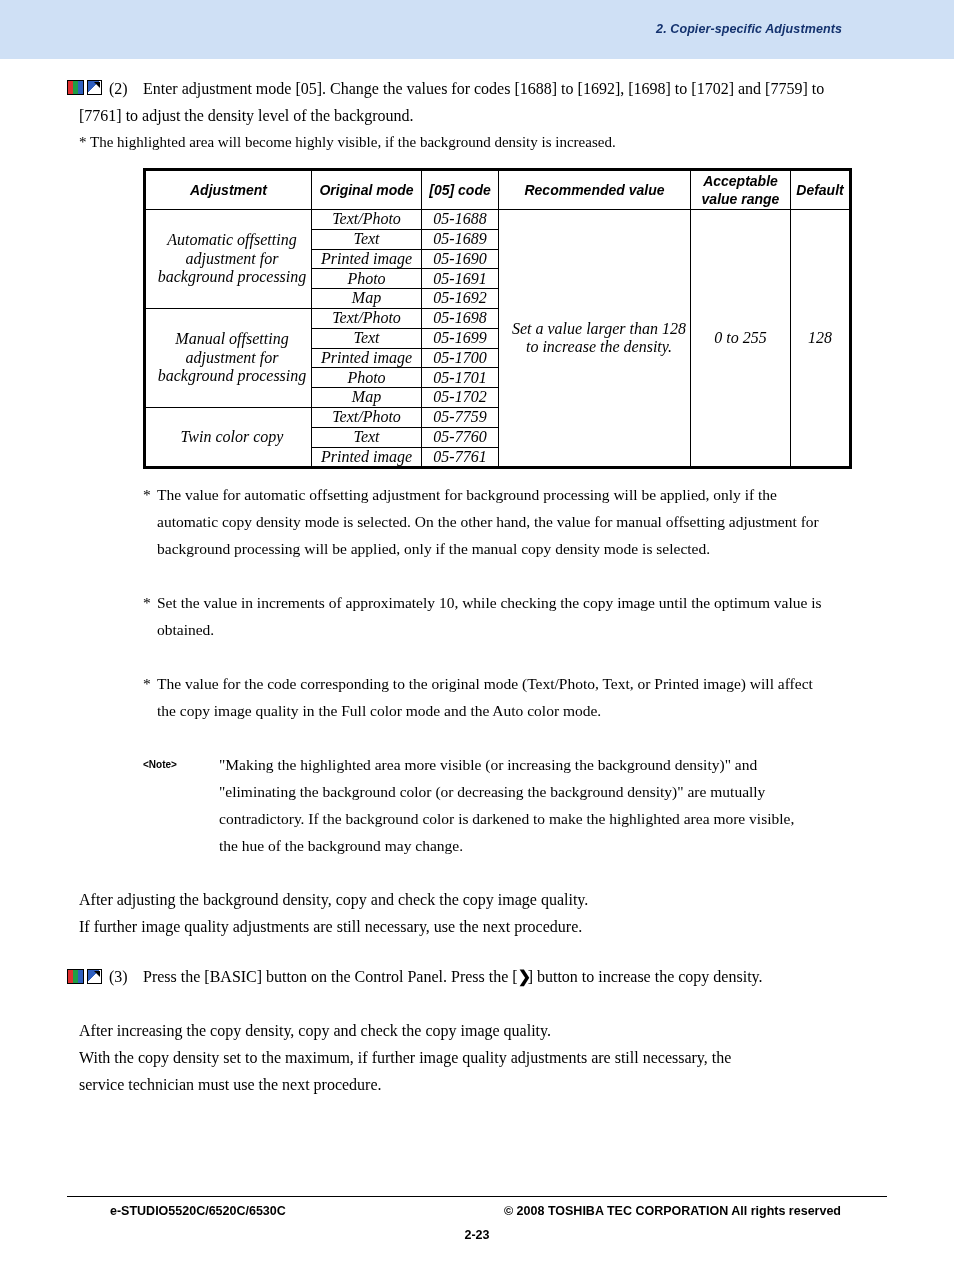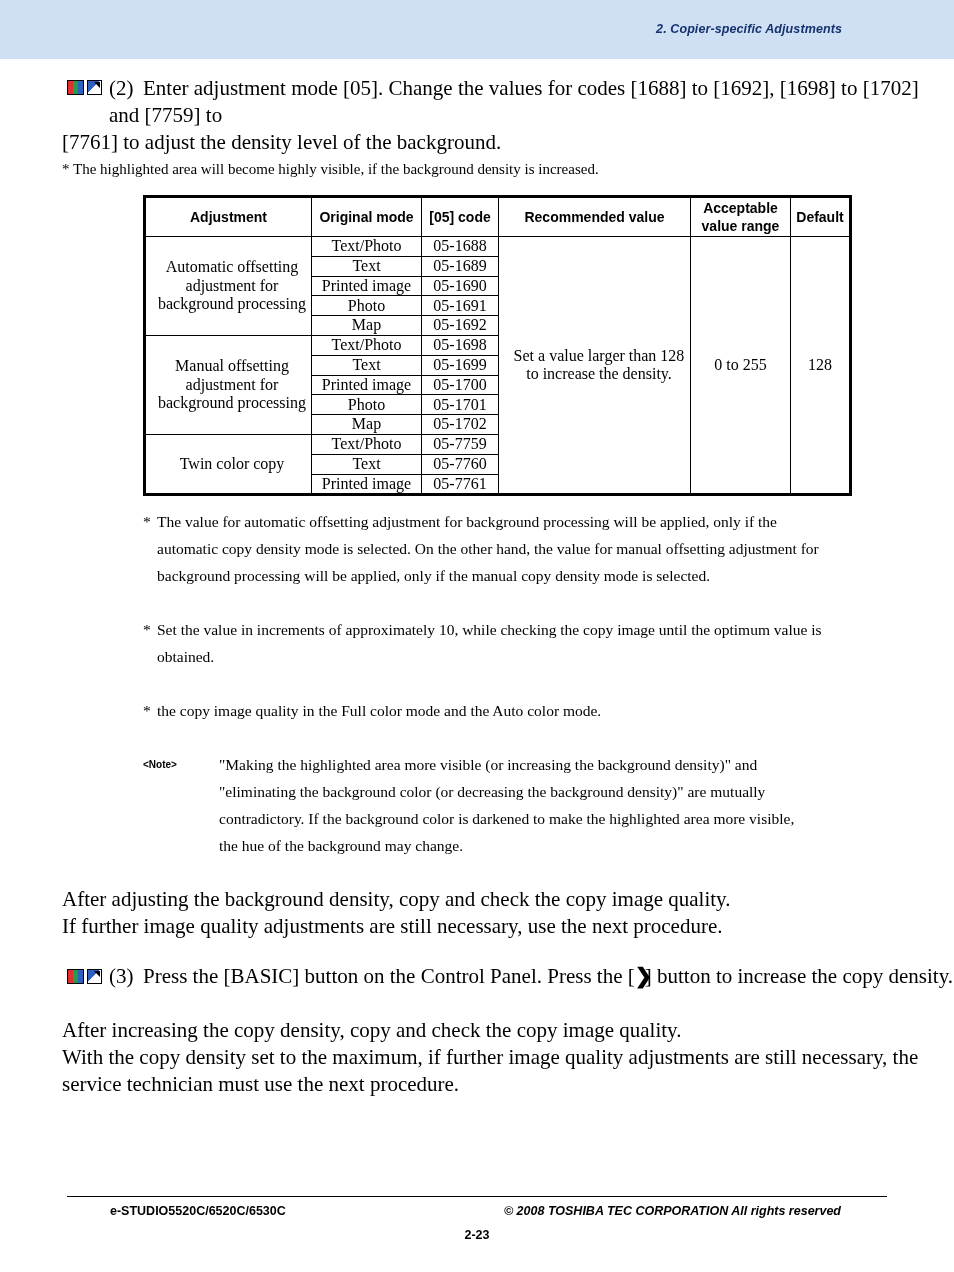--- a/index.html
+++ b/index.html
@@ -82,29 +82,29 @@
     position: absolute;
     right: 1px;
     top: 1px;
     width: 0;
     height: 0;
     border-left: 6px solid transparent;
     border-top: 6px solid #000;
   }
 
   .para {
-    font-size: 21px;
+    font-size: 16px;
     line-height: 27px;
   }
   .num {
     display: inline-block;
     width: 34px;
   }
 
-  .block-left { margin-left: 62px; }
+  .block-left { margin-left: 79px; }
 
   
   table.adj {
     border-collapse: collapse;
     margin-left: 143px;
     margin-top: 12px;
     table-layout: fixed;
   }
   table.adj th, table.adj td {
     border: 1px solid #000;
@@ -135,20 +135,21 @@
     text-align: left;
     padding-left: 9px !important;
     font-size: 15px;
     line-height: 20px;
   }
   .outer-wrap {
     margin-left: 143px;
     border: 2px solid #000;
     display: inline-block;
     margin-top: 12px;
+    font-style: italic;
   }
   .outer-wrap table.adj {
     margin: 0;
   }
 
   .note-star {
     position: relative;
     margin-left: 143px;
     font-size: 15.5px;
     line-height: 27px;
@@ -195,21 +196,20 @@
   }
   .footer .left {
     position: absolute;
     left: 110px;
     top: 4px;
   }
   .footer .right {
     position: absolute;
     right: 113px;
     top: 4px;
-    font-style: italic;
   }
   .footer .pg {
     position: absolute;
     left: 0;
     right: 0;
     text-align: center;
     top: 28px;
   }
   .arrow-glyph {
     display: inline-block;
@@ -359,20 +359,21 @@
     
     <div class="note-star" style="margin-top:27px;">
       <span class="star">*</span>
       <div>Set the value in increments of approximately 10, while checking the copy image until the optimum value is</div>
       <div>obtained.</div>
     </div>
 
     
     <div class="note-star" style="margin-top:27px;">
       <span class="star">*</span>
+      <div>The value for the code corresponding to the original mode (Text/Photo, Text, or Printed image) will affect</div>
       <div>the copy image quality in the Full color mode and the Auto color mode.</div>
     </div>
 
     
     <div class="note-block" style="margin-top:27px;">
       <div class="lbl note-label">&lt;Note&gt;</div>
       <div class="txt">
         <div>"Making the highlighted area more visible (or increasing the background density)" and</div>
         <div>"eliminating the background color (or decreasing the background density)" are mutually</div>
         <div>contradictory.  If the background color is darkened to make the highlighted area more visible,</div>

